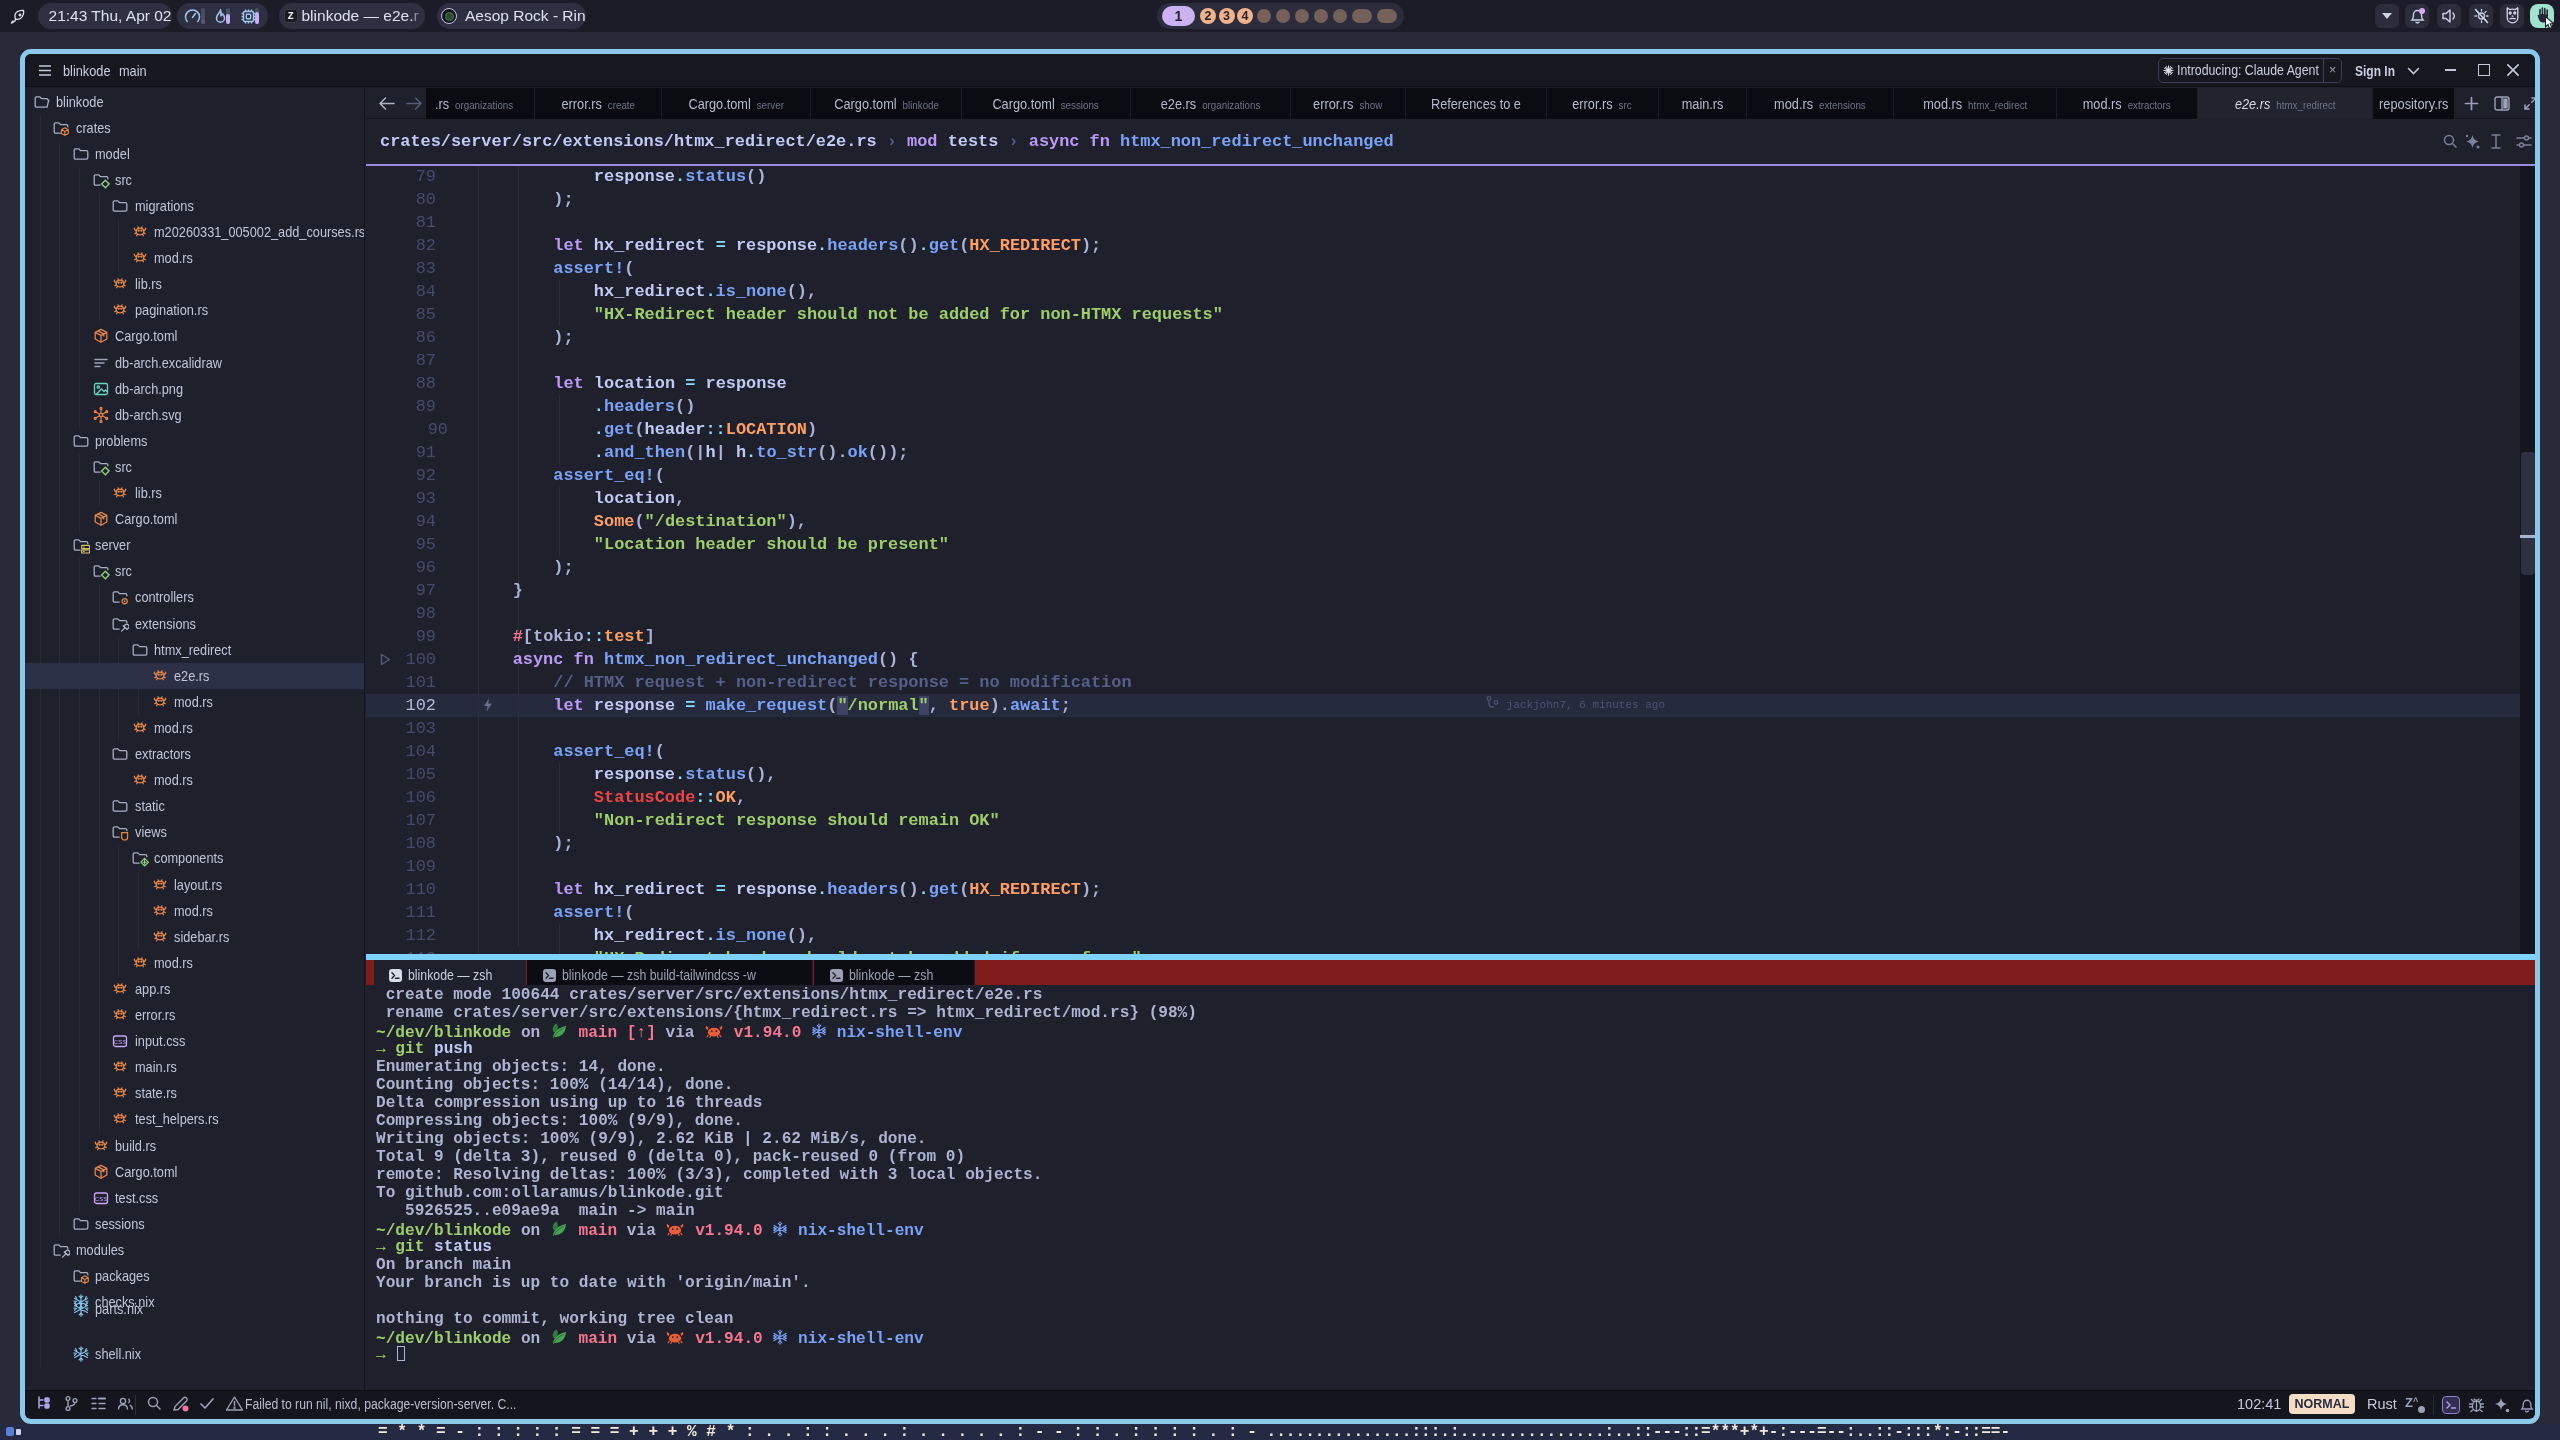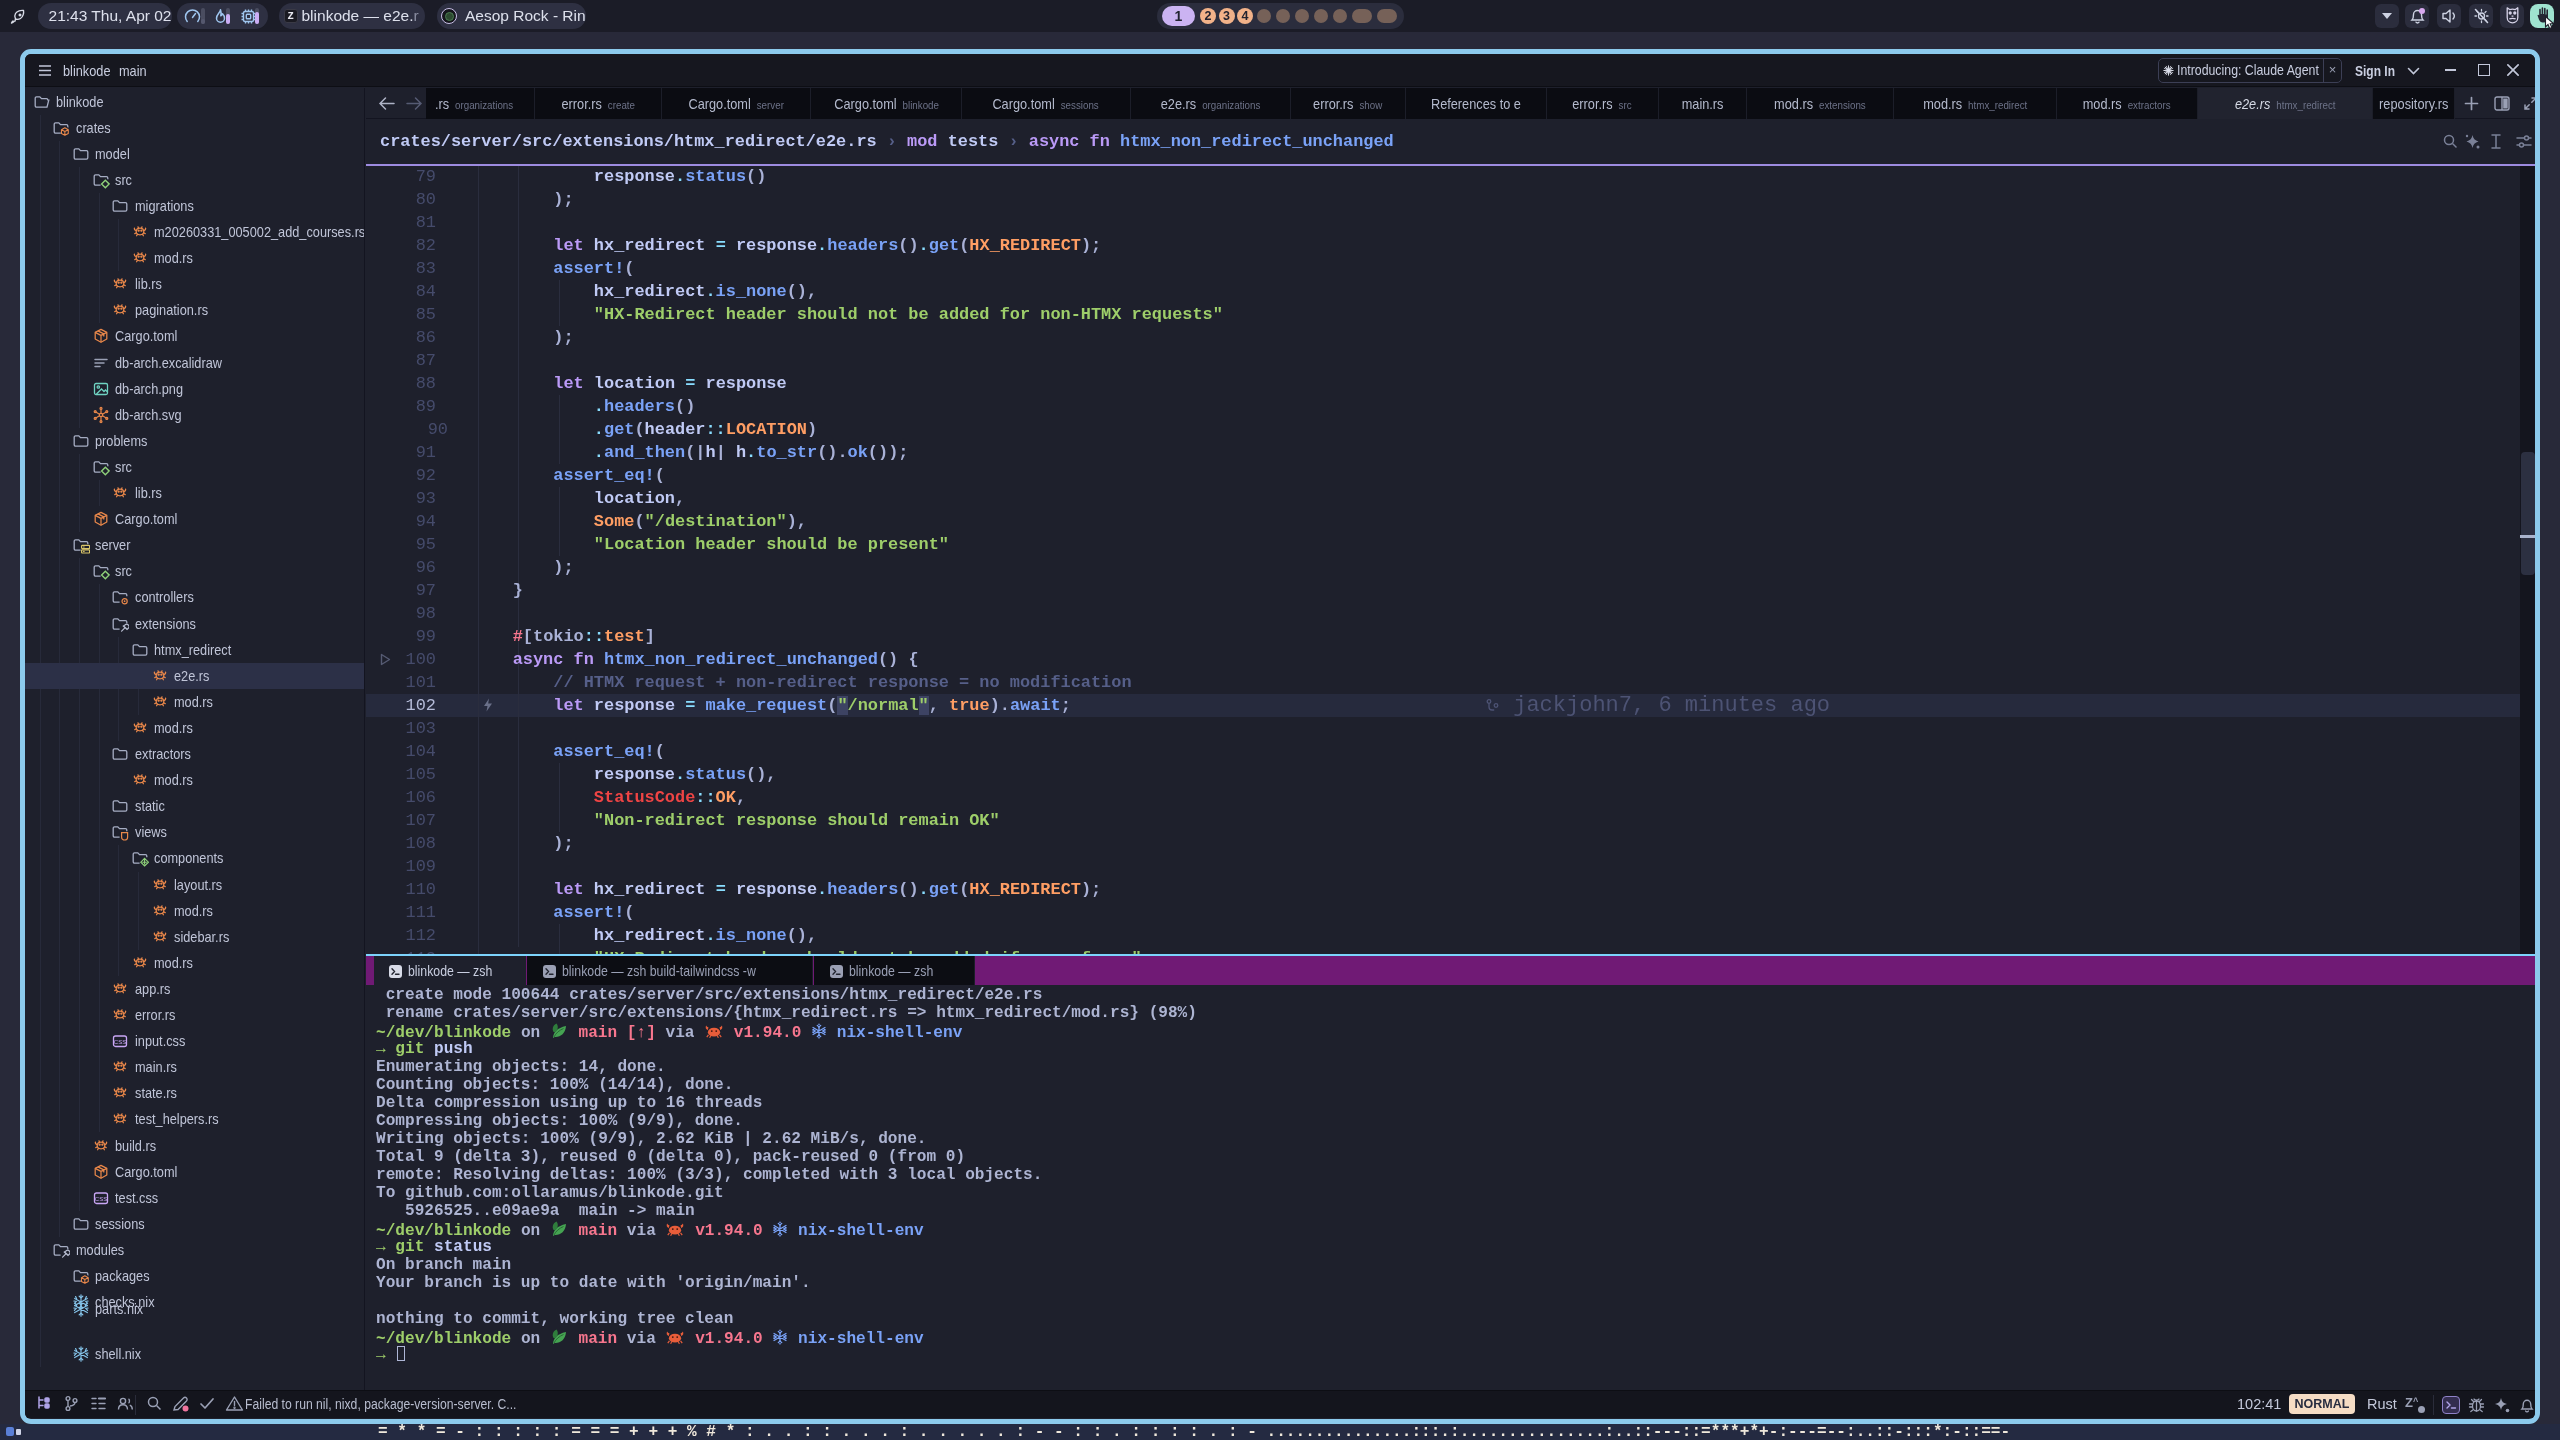--- a/index.html
+++ b/index.html
@@ -10,21 +10,21 @@
 #topbar{position:absolute;left:0;top:0;width:2560px;height:32px;background:#1b1c27}
 .pill{position:absolute;top:3px;height:26px;background:#2e3042;border-radius:13px;color:#dde0ec;font-size:16px;line-height:26px;white-space:nowrap}
 
 #win{position:absolute;left:20px;top:49px;width:2520px;height:1375px;border:5px solid #8ccaec;border-radius:11px;background:#1e202c;overflow:hidden}
 #titlebar{position:absolute;left:0;top:0;width:2510px;height:33px;background:#16171f;border-bottom:1px solid #0d0e14}
 #sidebar{position:absolute;left:0;top:34px;width:340px;height:1302px;background:#1e202c;border-right:1px solid #131420;overflow:hidden}
 #tabbar{position:absolute;left:341px;top:34px;width:2169px;height:31px;background:#1e202c;border-bottom:1px solid #131420}
 #crumb{position:absolute;left:341px;top:66px;width:2169px;height:44px;background:#1e202c}
 #purpleline{position:absolute;left:341px;top:110px;width:2169px;height:2px;background:#9d8be0}
 #code{position:absolute;left:341px;top:112px;width:2169px;height:788px;background:#1e202c;overflow:hidden}
-#termtabs{position:absolute;left:341px;top:900px;width:2169px;height:31px;background:#701a75;border-top:2px solid #7dd3fc}
+#termtabs{position:absolute;left:341px;top:900px;width:2169px;height:31px;background:#7f1d1d;border-top:6px solid #7dd3fc}
 #term{position:absolute;left:341px;top:931px;width:2169px;height:405px;background:#1e202c;overflow:hidden}
 #statusbar{position:absolute;left:0;top:1336px;width:2510px;height:28px;background:#14151d;border-top:1px solid #0d0e14}
 
 .tab{position:absolute;top:0;height:31px;background:#0b0c12;border-right:1px solid #1c1e29;color:#b4bacd;font-size:15px;text-align:center;white-space:nowrap;overflow:hidden}
 .tab .sfx{font-size:11.5px;color:#6d7288;margin-left:7px}
 .tab.active{background:#21232f;color:#d6dae6}
 .tab.active .fn{font-style:italic}
 .tab .inner{display:inline-block;line-height:31px;transform:scaleX(0.85)}
 
 .trow{position:absolute;left:0;width:340px;height:26px;white-space:nowrap;color:#c0c5d8;font-size:15px;line-height:26px}
@@ -857,21 +857,21 @@
 <div class="num" style="left:0;top:757.5px;color:#454b6b">112</div>
 <div class="cl" style="left:106.1px;top:757.5px">            <span class="vr">hx_redirect</span><span class="op">.</span><span class="fn2">is_none</span><span class="pn">(),</span></div>
 <div class="num" style="left:0;top:780.5px;color:#454b6b">113</div>
 <div class="cl" style="left:106.1px;top:780.5px">            <span class="st">"HX-Redirect header should not be added if no referer"</span></div>
 <svg class="abs" style="left:14px;top:487px" width="11" height="13" viewBox="0 0 11 13">
         <path d="M1.5 1.5 L9.5 6.5 L1.5 11.5 Z" fill="none" stroke="#565b73" stroke-width="1.4" stroke-linejoin="round"></path>
       </svg>
 <svg class="abs" style="left:116px;top:532px" width="12" height="14" viewBox="0 0 12 14">
         <path d="M7 0.5 L2 8 H5.5 L4.5 13.5 L10 5.5 H6.2 Z" fill="#6a7089"></path>
       </svg>
-<div class="abs mono" style="left:1119px;top:527.5px;height:23px;line-height:23px;font-size:22px;color:#4d5374"><svg style="vertical-align:-2px" width="15" height="15" viewBox="0 0 15 15">
+<div class="abs mono" style="left:1119px;top:527.5px;height:23px;line-height:23px;font-size:11px;color:#4d5374"><svg style="vertical-align:-2px" width="15" height="15" viewBox="0 0 15 15">
           <g stroke="#4d5374" stroke-width="1.3" fill="none">
             <circle cx="4" cy="3.5" r="1.8"></circle>
             <circle cx="11" cy="7.5" r="1.8"></circle>
             <path d="M4 5.3 V9 A3 3 0 0 0 7 12 H9.2"></path>
           </g>
         </svg> jackjohn7, 6 minutes ago</div>
 <div class="abs" style="left:2154px;top:0;width:15px;height:788px;background:#14151e"></div>
 <div class="abs" style="left:2154.5px;top:286px;width:14px;height:123px;background:rgba(95,103,138,0.33);border-radius:4px"></div>
 <div class="abs" style="left:2154px;top:369px;width:15px;height:2.5px;background:#a9b3cc"></div>
 </div>

